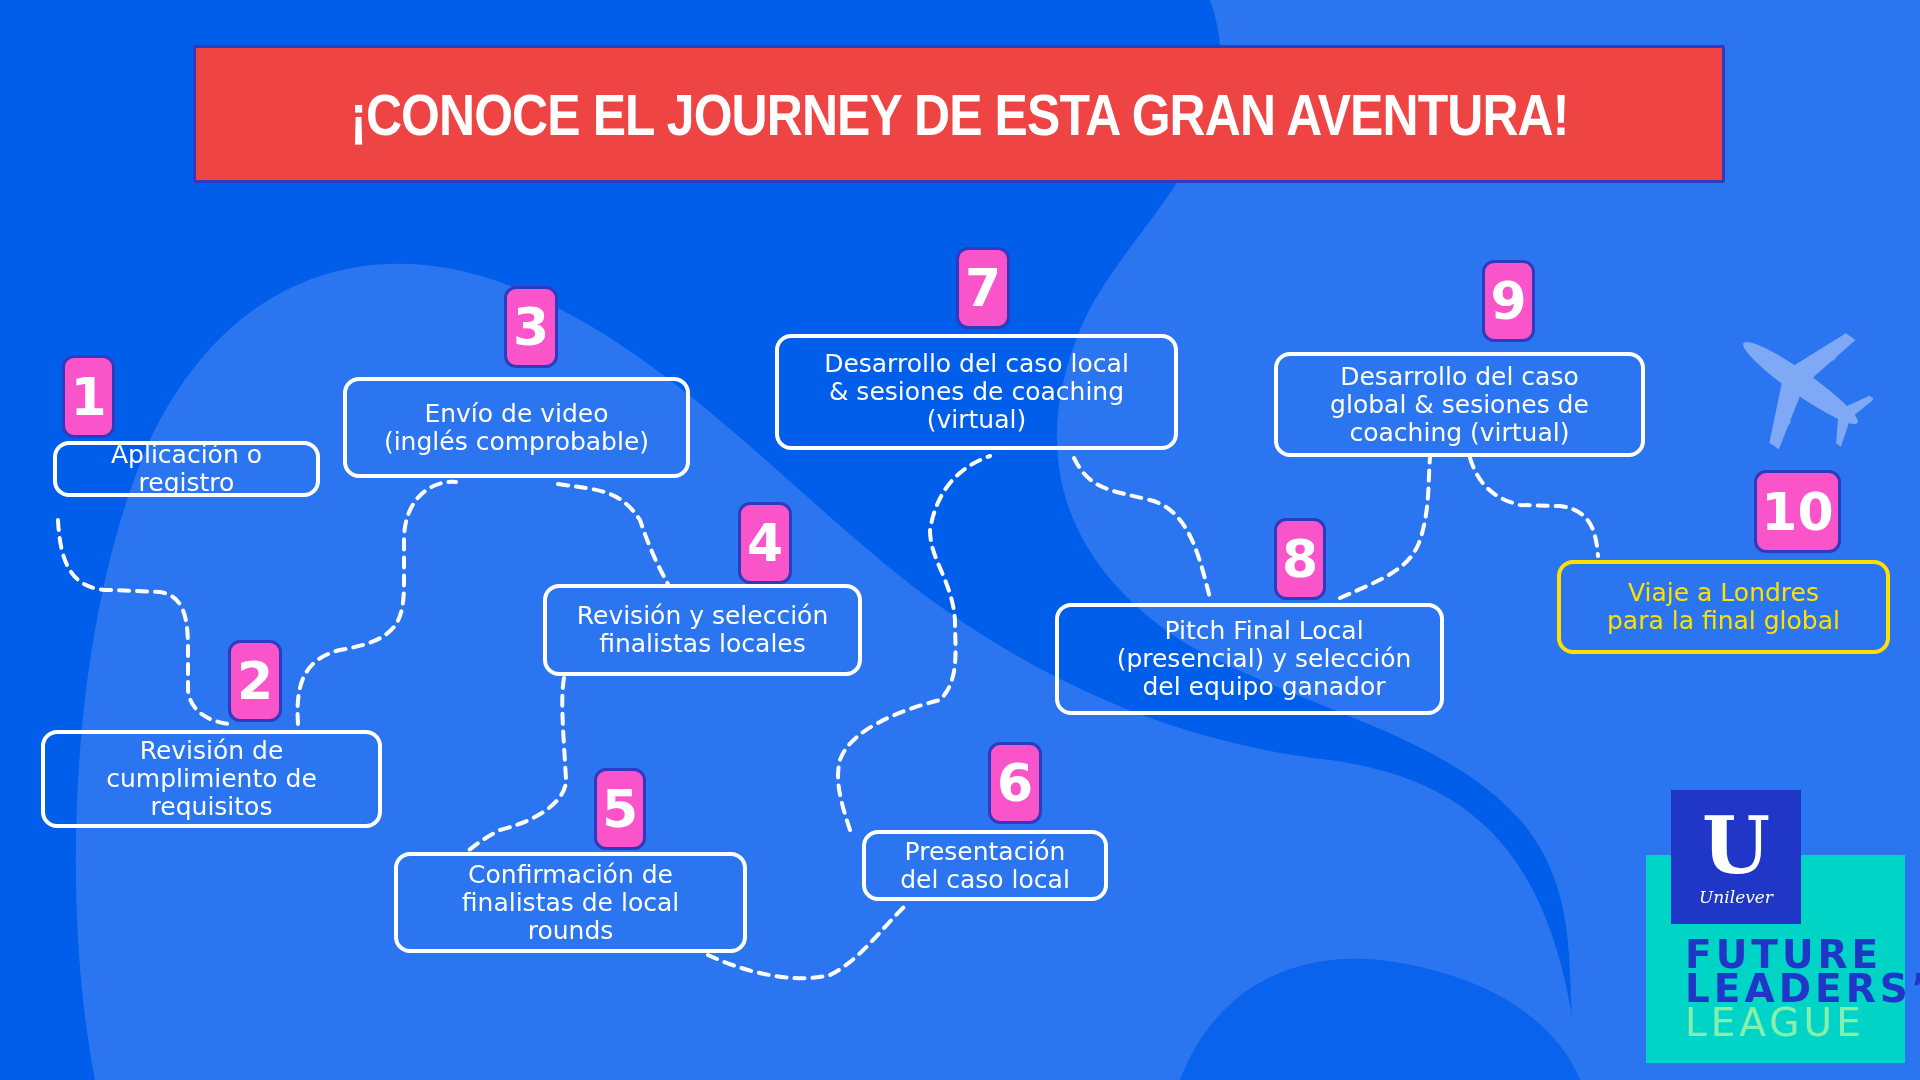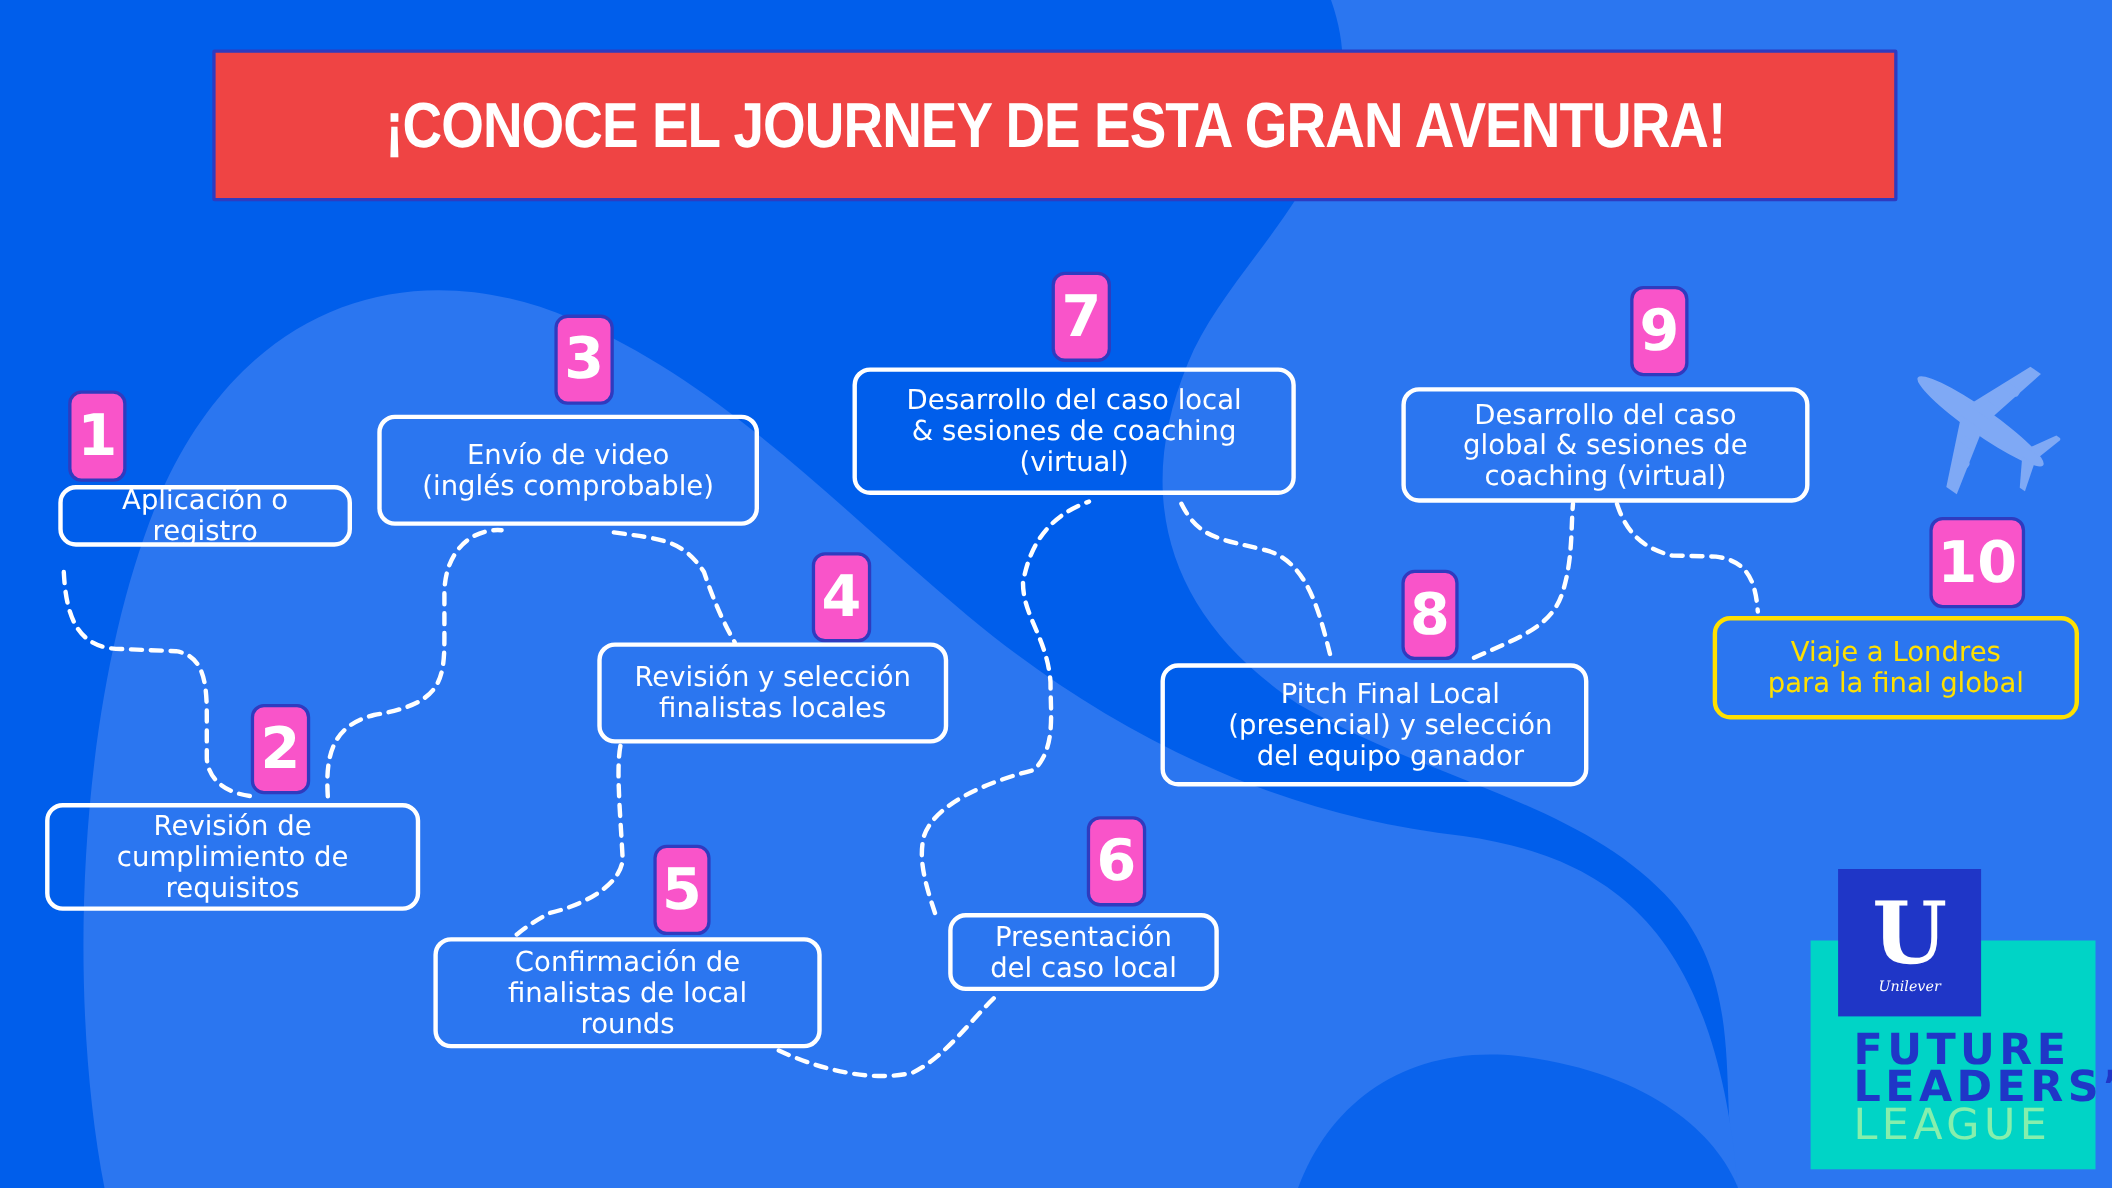--- a/index.html
+++ b/index.html
@@ -7,21 +7,21 @@
   .bg { position:absolute; inset:0; }
   .title-bar { position:absolute; left:193px; top:45px; width:1532px; height:138px; background:#ef4444; border:3px solid #2f3bbf; border-radius:2px; box-sizing:border-box; display:flex; align-items:center; justify-content:center; }
   .title-bar span { color:#fff; font-family:"Liberation Sans", sans-serif; font-weight:700; font-size:58px; letter-spacing:-1px; transform:scaleX(0.86); white-space:nowrap; }
   .step-box { position:absolute; border:4px solid #fff; border-radius:16px; box-sizing:border-box; display:flex; align-items:center; justify-content:center; text-align:center; color:#fff; font-family:"DejaVu Sans", sans-serif; font-weight:400; font-size:25px; line-height:28px; padding:0 10px; white-space:pre-line; }
   .step-box.final { border-color:#ffe000; color:#ffe000; }
   .badge { position:absolute; background:#f954c9; border:3px solid #2f3bbf; border-radius:12px; box-sizing:border-box; display:flex; align-items:center; justify-content:center; color:#fff; font-family:"DejaVu Sans", sans-serif; font-weight:700; font-size:52px; }
   .paths { position:absolute; inset:0; pointer-events:none; }
   .logo-block { position:absolute; left:1646px; top:855px; width:259px; height:208px; background:#00d4c6; }
   .logo-u { position:absolute; left:1671px; top:790px; width:130px; height:134px; background:#1f36c7; display:flex; flex-direction:column; align-items:center; justify-content:center; }
   .logo-u .u { color:#fff; font-family:"DejaVu Serif", serif; font-weight:700; font-size:78px; line-height:78px; }
-  .logo-u .wordmark { color:#fff; font-family:"DejaVu Serif", serif; font-style:italic; font-size:13px; margin-top:2px; }
+  .logo-u .wordmark { color:#fff; font-family:"DejaVu Serif", serif; font-style:italic; font-size:17px; margin-top:2px; }
   .fll { position:absolute; left:1685px; top:938px; font-family:"DejaVu Sans", sans-serif; font-size:39px; line-height:34px; letter-spacing:4px; }
   .fll .l1, .fll .l2 { color:#1f36c7; font-weight:700; display:block; }
   .fll .l3 { color:#86efac; font-weight:400; display:block; }
   .plane { position:absolute; left:1728px; top:308px; width:145px; height:150px; }
 </style>
 </head>
 <body>
 
 <svg class="bg" width="1920" height="1080" viewBox="0 0 1920 1080">
   <rect width="1920" height="1080" fill="#005eeb"></rect>

